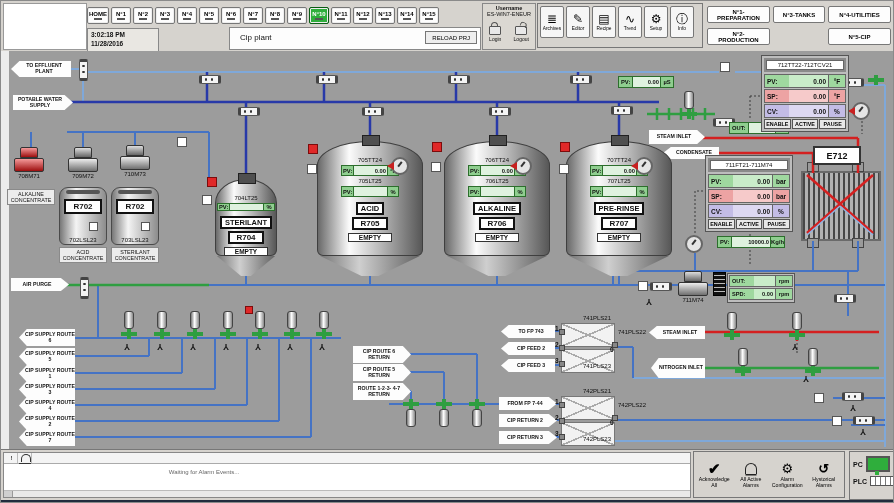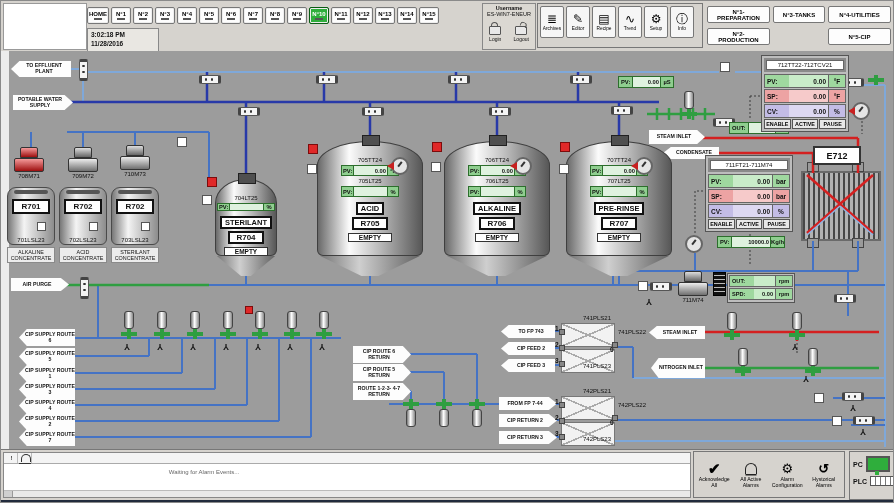--- a/index.html
+++ b/index.html
@@ -186,20 +186,24 @@
           <span>N°14</span>
         </button>
         <button class="tbtn">
           <span>N°15</span>
         </button>
       </div>
     <div class="time-box">
       <div>3:02:18 PM</div>
       <div>11/28/2016</div>
     </div>
+    <div class="title-bar">
+      <span class="plant-title">Cip plant</span>
+      <button class="reload">RELOAD PRJ</button>
+    </div>
     <div class="user-box">
       <div class="user-l">Username</div>
       <div class="user-n">ES-WIN7-ENEUR</div>
       <div class="locks">
         <div class="lockcol"><div class="lock"></div><span>Login</span></div>
         <div class="lockcol"><div class="lock open"></div><span>Logout</span></div>
       </div>
     </div>
     <div class="menu-box">
 
@@ -494,25 +498,20 @@
       <div class="pump" style="left: 676px; top: 270px;">
       <div class="pmotor"></div>
       <div class="pbody"></div>
       <div class="plabel">711M74</div>
     </div>
     </div>
 
   <div>
 
   <div class="stk" style="left: 6px; top: 186px;">
-      <div class="stbody">
-        <div class="stcode">R701</div>
-        <div class="sti"></div>
-        <div class="stsens">701LSL23</div>
-      </div>
       <div class="stcap"><span>ALKALINE</span><br><span>CONCENTRATE</span></div>
     </div>
       <div class="stk" style="left: 58px; top: 186px;">
       <div class="stbody">
         <div class="stcode">R702</div>
         <div class="sti"></div>
         <div class="stsens">702LSL23</div>
       </div>
       <div class="stcap"><span>ACID</span><br><span>CONCENTRATE</span></div>
     </div>

